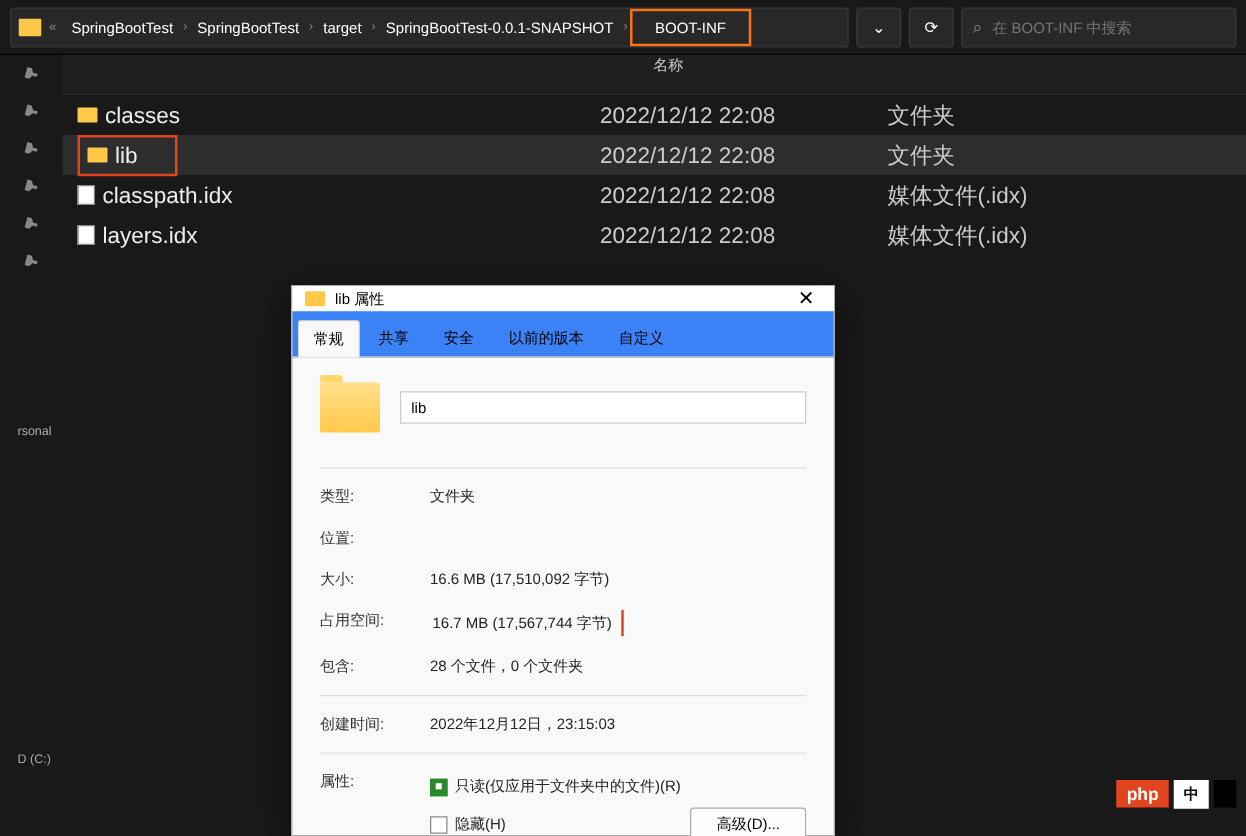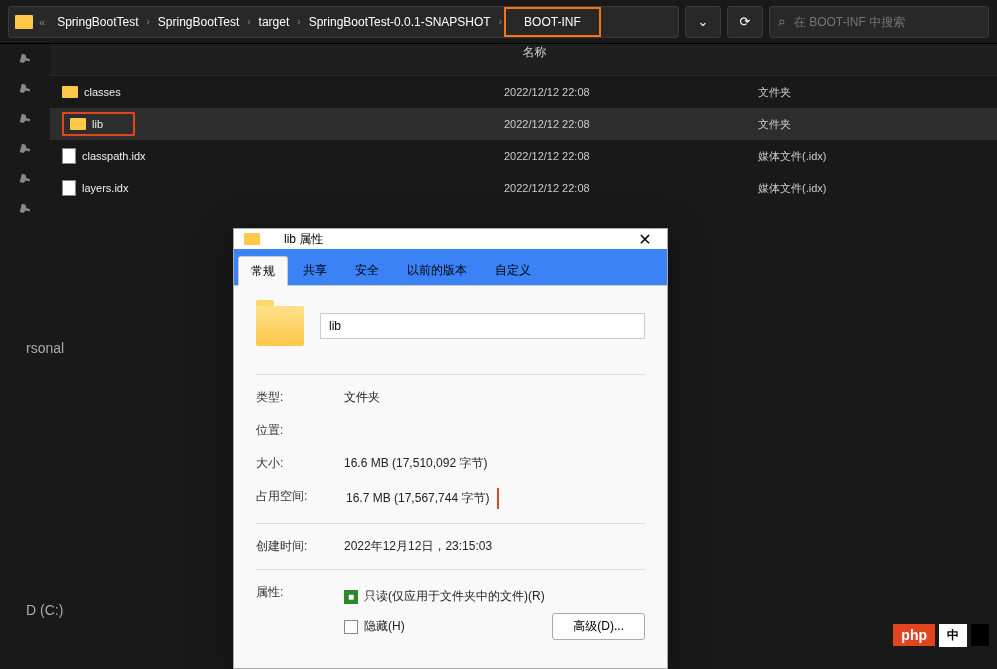--- a/index.html
+++ b/index.html
@@ -12,44 +12,44 @@
     .crumb { color: #fff; padding: 2px 6px; font-size: 12px; white-space: nowrap; cursor: pointer; }
     .crumb-sep { color: #888; font-size: 10px; }
     .crumb.highlighted { border: 2px solid #f97316; padding: 6px 18px; }
     .toolbar-btn { width: 36px; height: 32px; display: flex; align-items: center; justify-content: center; color: #fff; cursor: pointer; background: #282828; border: 1px solid #3a3a3a; border-radius: 3px; }
     .search-box { width: 220px; height: 32px; background: #282828; border: 1px solid #3a3a3a; display: flex; align-items: center; padding: 0 8px; gap: 8px; border-radius: 3px; }
     .search-input { flex: 1; background: transparent; border: none; color: #888; outline: none; font-size: 12px; }
 
     .main { display: flex; height: calc(100% - 44px); }
     .sidebar { width: 50px; background: #191919; display: flex; flex-direction: column; padding-top: 8px; gap: 16px; align-items: center; color: #888; font-size: 11px; }
     .pin { width: 14px; height: 14px; transform: rotate(-30deg); }
-    .sidebar-text { font-size: 14px; color: #aaa; position: absolute; left: 14px; padding-left: 12px; }
+    .sidebar-text { font-size: 10px; color: #aaa; position: absolute; left: 2px; padding-left: 12px; }
 
     .file-area { flex: 1; background: #191919; display: flex; flex-direction: column; }
     .cols { display: flex; height: 32px; align-items: center; border-bottom: 1px solid #2a2a2a; background: #1f1f1f; color: #ccc; font-size: 12px; flex-direction: column; }
     .col-name { flex: 0 0 430px; padding-left: 22px; }
     .col-date { flex: 0 0 230px; }
     .col-type { flex: 0 0 190px; }
     .col-size { flex: 1; }
     .col-sep { width: 1px; height: 16px; background: #3a3a3a; }
 
     .file-list { flex: 1; }
-    .file-row { display: flex; align-items: center; height: 32px; color: #eee; font-size: 11px; cursor: pointer; gap: 24px; }
+    .file-row { display: flex; align-items: center; height: 32px; color: #eee; font-size: 18px; cursor: pointer; }
     .file-row.sel { background: #2d2d2d; }
     .cell-name { flex: 0 0 430px; display: flex; align-items: center; gap: 6px; padding-left: 12px; }
     .cell-date { flex: 0 0 230px; color: #ccc; }
     .cell-type { flex: 0 0 190px; color: #ccc; }
     .cell-size { flex: 1; }
     .folder-ico { width: 16px; height: 12px; background: #ffc849; border-radius: 1px; }
     .file-ico { width: 14px; height: 16px; background: #fff; border: 1px solid #888; position: relative; }
     .lib-hl { border: 2px solid #e2441f; padding: 4px 30px 4px 6px; margin-left: 0px; }
 
     .dialog { position: absolute; left: 233px; top: 228px; width: 435px; height: 441px; background: #f9f9f9; border: 1px solid #aaa; box-shadow: 0 8px 32px rgba(0,0,0,0.5); color: #000; font-size: 12px; z-index: 100; display: flex; flex-direction: column; }
     .dialog-title { height: 32px; display: flex; align-items: center; padding: 0 8px 0 10px; background: #fff; justify-content: space-between; }
-    .dialog-title-left { display: flex; align-items: center; gap: 24px; }
+    .dialog-title-left { display: flex; align-items: center; gap: 8px; }
     .dialog-close { font-size: 16px; cursor: pointer; width: 28px; text-align: center; }
     .dialog-tabs { display: flex; background: #3b82f6; padding: 6px 4px 0 4px; gap: 2px; border-bottom: 1px solid #ccc; }
     .dtab { padding: 6px 12px; font-size: 12px; cursor: pointer; border: 1px solid transparent; border-bottom: none; }
     .dtab.active { background: #f9f9f9; border-color: #ccc; border-top-left-radius: 3px; border-top-right-radius: 3px; position: relative; top: 1px; }
     .dialog-body { flex: 1; padding: 16px 22px; }
     .big-icon-row { display: flex; align-items: center; gap: 16px; padding: 4px 0 22px 0; }
     .big-folder { width: 48px; height: 40px; background: linear-gradient(#ffe08a, #ffc849); border-radius: 2px; position: relative; }
     .big-folder:before { content:''; position:absolute; top:-6px; left:0; width:18px; height:6px; background:#ffd76a; border-radius:2px 2px 0 0; }
     .name-box { flex: 1; height: 26px; border: 1px solid #ccc; padding: 0 8px; display: flex; align-items: center; background: #fff; }
     .prop-row { display: flex; padding: 8px 0; font-size: 12px; }
@@ -204,20 +204,24 @@
         <div class="prop-label">位置:</div>
       </div>
     <div class="prop-row">
         <div class="prop-label">大小:</div>
         <div class="prop-val">16.6 MB (17,510,092 字节)</div>
       </div>
     <div class="prop-row">
         <div class="prop-label">占用空间:</div>
         <div class="prop-val"><span class="size-hl">16.7 MB (17,567,744 字节)</span></div>
       </div>
+    <div class="prop-row">
+        <div class="prop-label">包含:</div>
+        <div class="prop-val">28 个文件，0 个文件夹</div>
+      </div>
     <div class="hr"></div>
     <div class="prop-row">
         <div class="prop-label">创建时间:</div>
         <div class="prop-val">2022年12月12日，23:15:03</div>
       </div>
     <div class="hr"></div>
     <div class="prop-row">
       <div class="prop-label">属性:</div>
       <div class="prop-val">
         <div class="attr-row">

